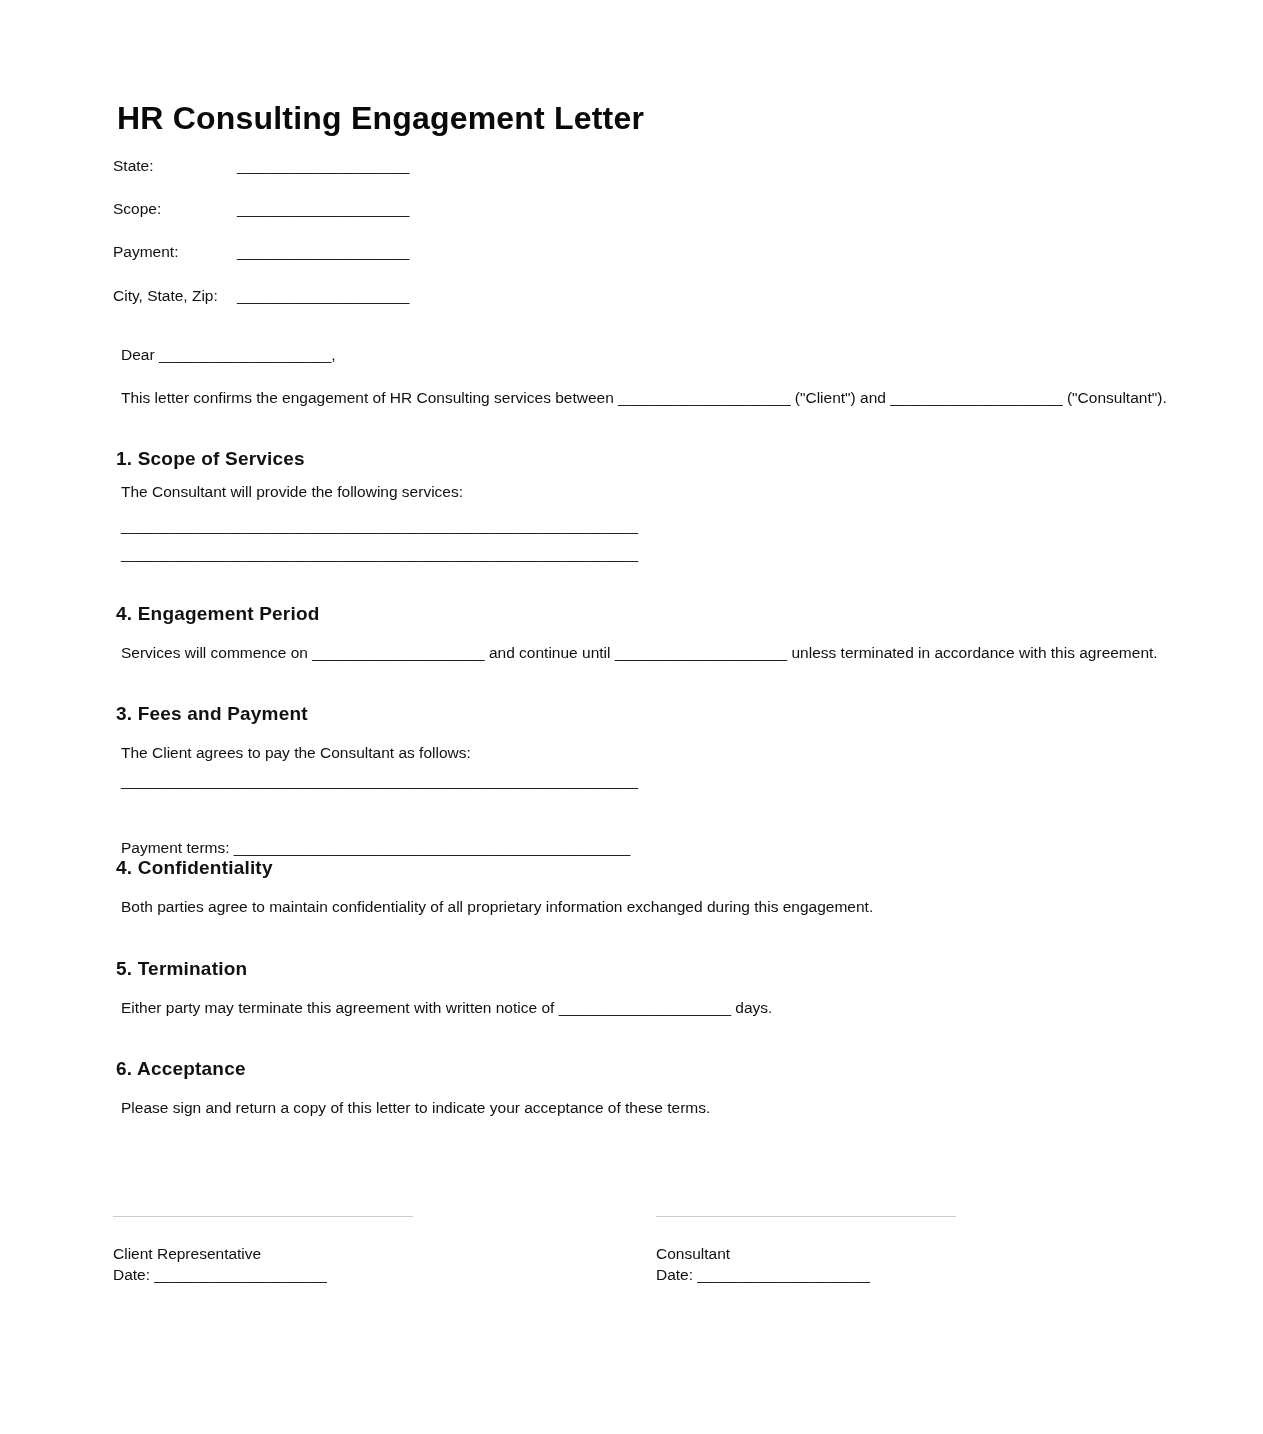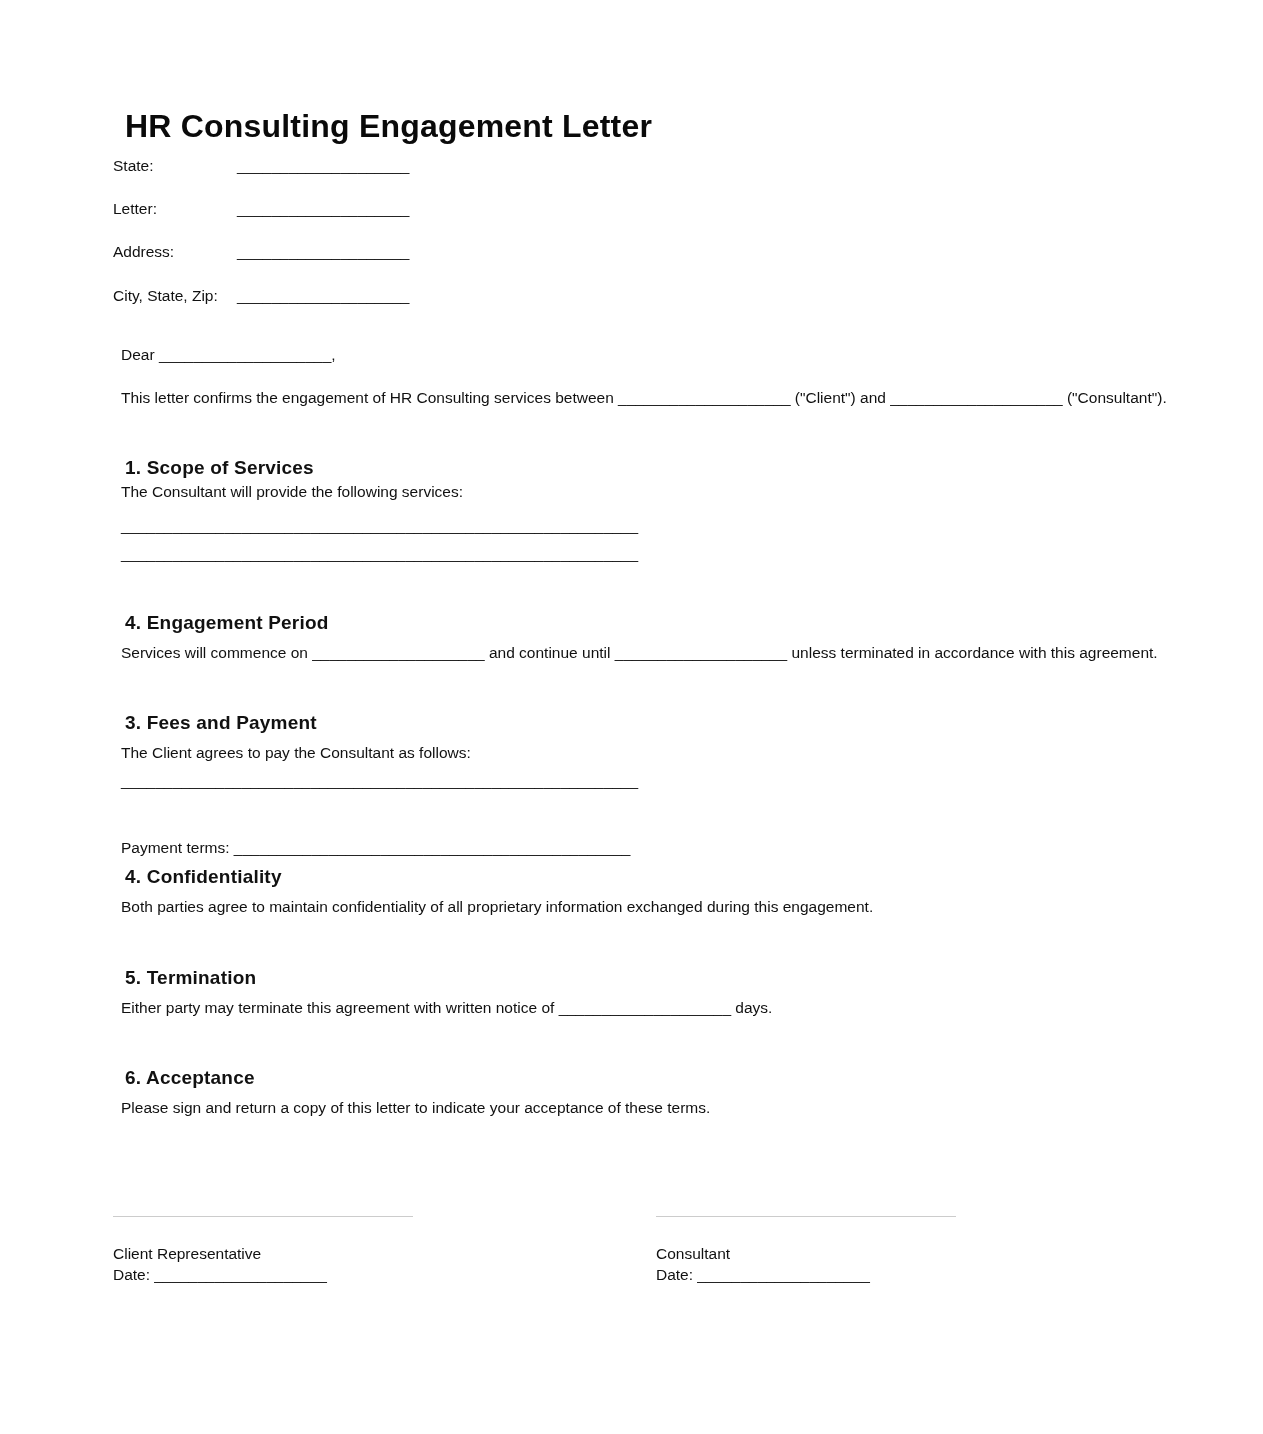--- a/index.html
+++ b/index.html
@@ -4,50 +4,50 @@
 <style>
   html, body { margin: 0; padding: 0; background: #ffffff; }
   body {
     width: 1263px; height: 1434px;
     font-family: "Liberation Sans", "DejaVu Sans", sans-serif;
     color: #111111;
     font-size: 15.5px;
   }
   .page { position: relative; padding: 0 0 0 113px; }
   h1 {
-    position: absolute; left: 113px; top: 96px; margin: 12px;
+    position: absolute; left: 113px; top: 96px; margin: 4px;
     font-size: 32px; font-weight: bold; letter-spacing: 0.2px; color: #0a0a0a;
     white-space: nowrap;
   }
   .abs { position: absolute; left: 113px; white-space: nowrap; line-height: 20px; margin-left: 8px; }
   .field-row { position: absolute; left: 113px; white-space: nowrap; line-height: 20px; }
   .field-row .lbl { display: inline-block; width: 124px; }
   h2 {
-    position: absolute; left: 113px; margin: 12px;
+    position: absolute; left: 113px; margin: 3px;
     font-size: 19px; font-weight: bold; white-space: nowrap; line-height: 24px; letter-spacing: 0.2px;
   }
   .sig { position: absolute; width: 300px; }
   .sig .line { height: 1px; background: #cccccc; width: 300px; }
   .sig .name, .sig .date { white-space: nowrap; line-height: 21px; }
   .sig .name { margin-top: 26px; }
 </style>
 </head>
 <body>
 
 <div class="page">
   <h1>HR Consulting Engagement Letter</h1>
 
   <div class="field-row" style="top:156px">
     <span class="lbl">State:</span><span>____________________</span>
   </div>
   <div class="field-row" style="top:199px">
-    <span class="lbl">Letter:</span><span>____________________</span>
+    <span class="lbl">Scope:</span><span>____________________</span>
   </div>
   <div class="field-row" style="top:242px">
-    <span class="lbl">Address:</span><span>____________________</span>
+    <span class="lbl">Payment:</span><span>____________________</span>
   </div>
   <div class="field-row" style="top:286px">
     <span class="lbl">City, State, Zip:</span><span>____________________</span>
   </div>
 
   <div class="abs" style="top:345px">Dear ____________________,</div>
   <div class="abs" style="top:388px">This letter confirms the engagement of HR Consulting services between ____________________ ("Client") and ____________________ ("Consultant").</div>
 
   <h2 style="top:444px">1. Scope of Services</h2>
   <div class="abs" style="top:482px">The Consultant will provide the following services:</div>

